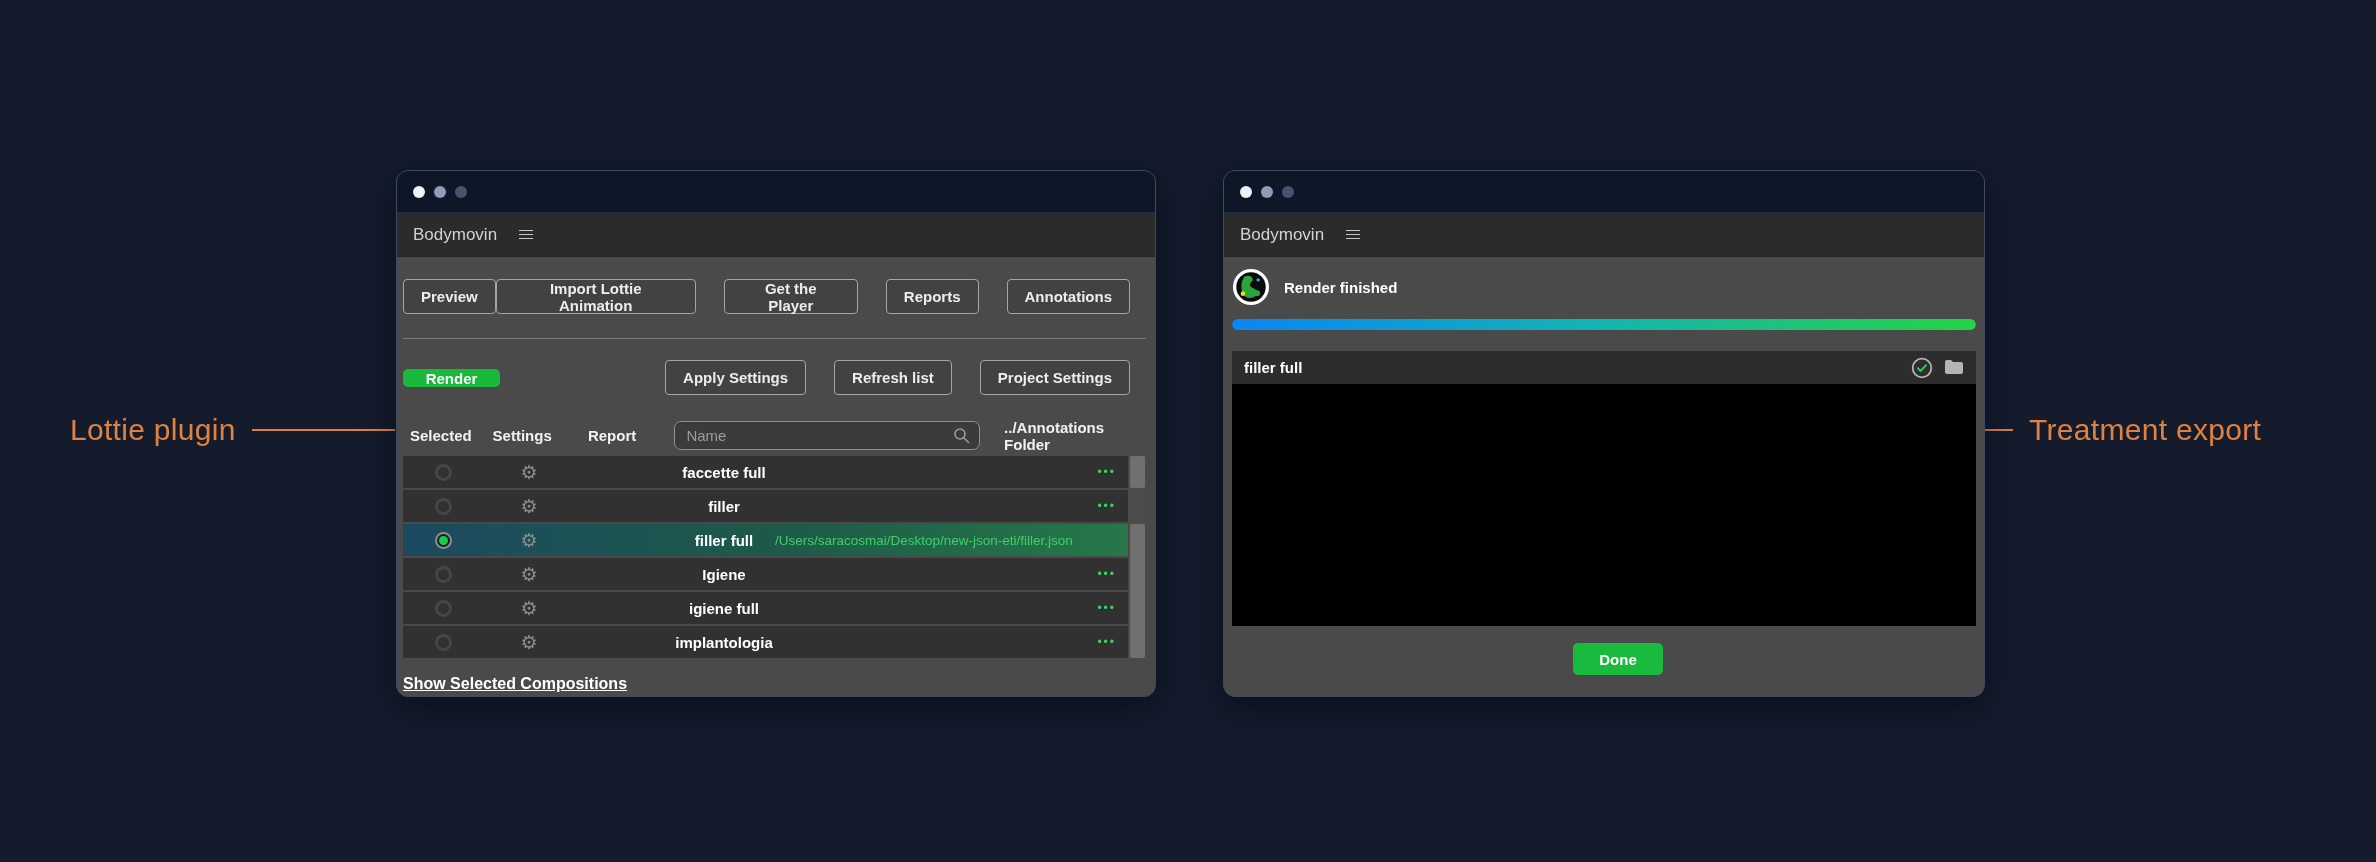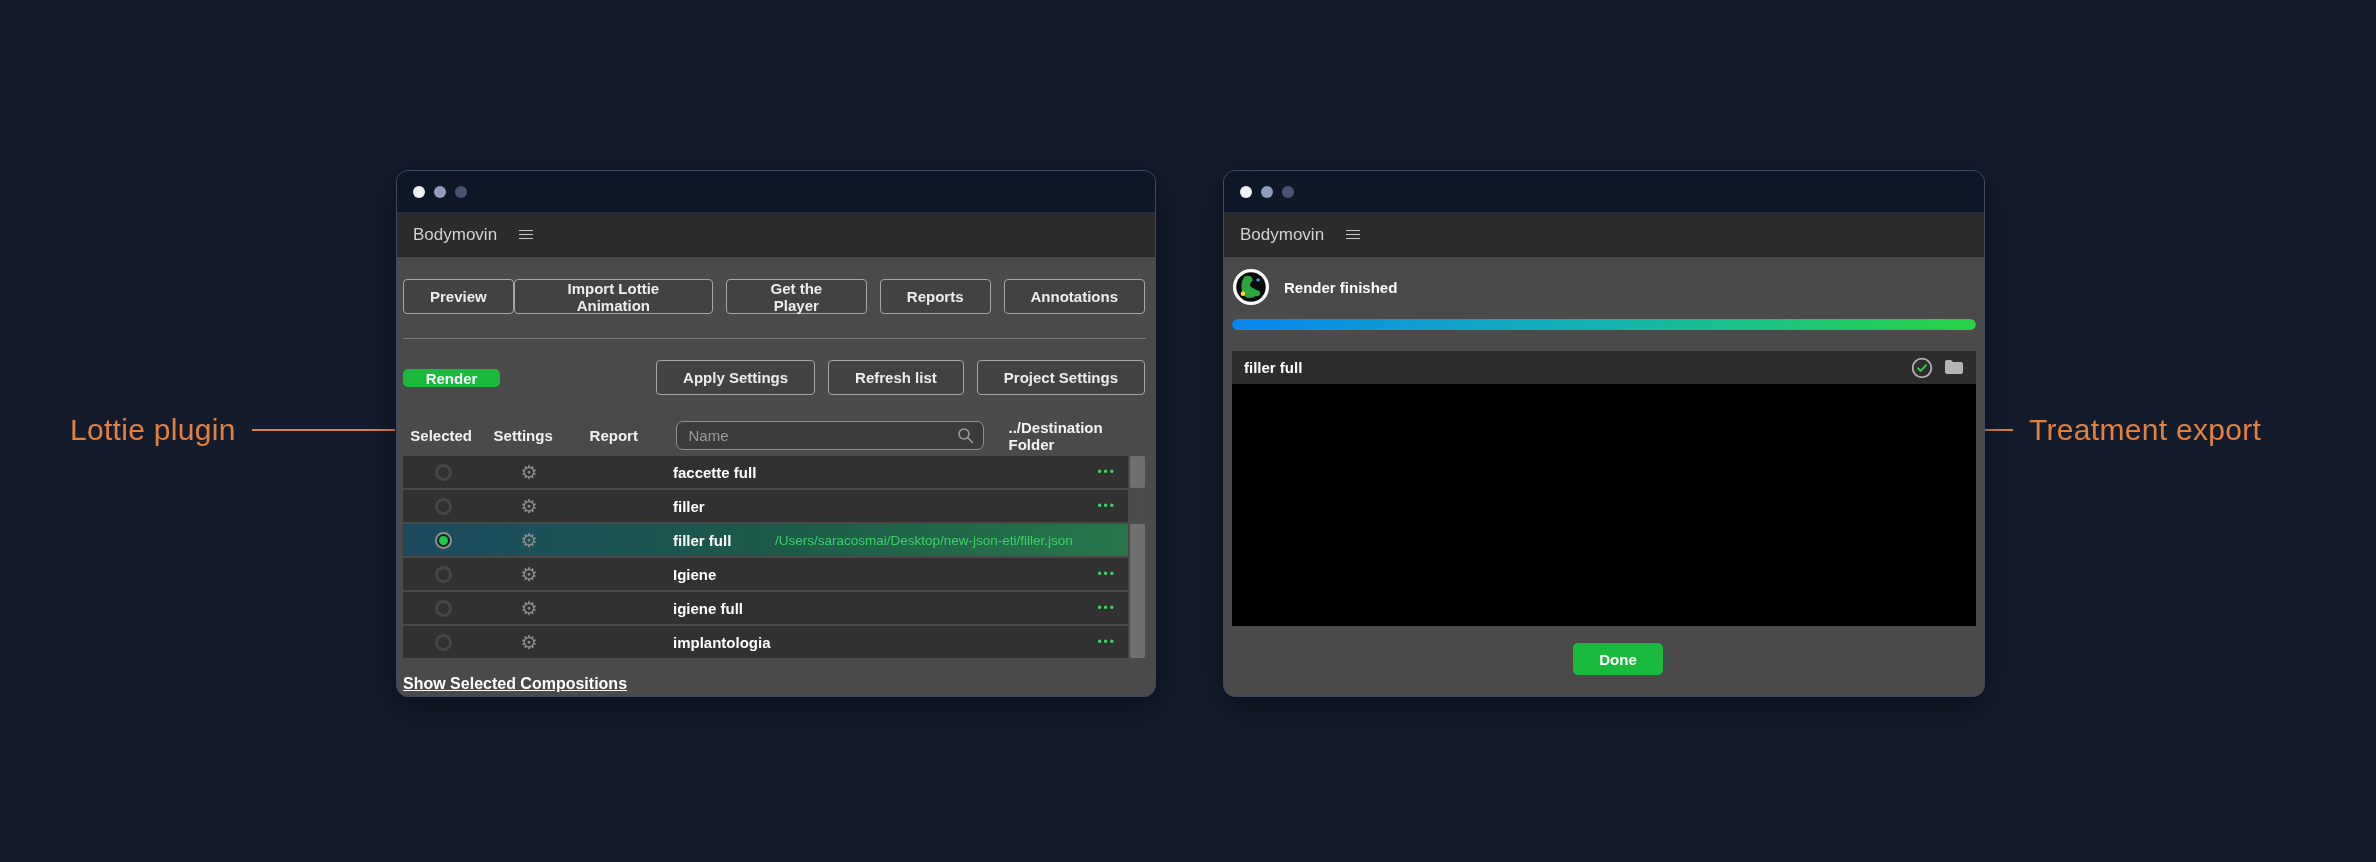--- a/index.html
+++ b/index.html
@@ -28,28 +28,28 @@
   .appbar{height:44px;background:#2b2b2b;border-bottom:1px solid #242424;display:flex;
           align-items:center;gap:22px;padding:0 16px;color:#d2d2d2;font-size:17px;}
   .hamburger{display:flex;flex-direction:column;gap:2.5px;cursor:pointer;}
   .hamburger i{display:block;width:14px;height:1.6px;background:#c7c7c7;}
 
   .win-body{padding:0 9px 0 6px;}
   .win-body-r{padding:0 8px;}
 
   
   .btn{background:#424242;border:1px solid #a5a5a5;border-radius:4px;color:#ededed;
-       font-weight:bold;font-size:15px;height:35px;padding:0 26px;cursor:pointer;
+       font-weight:bold;font-size:15px;height:35px;padding:0 17px;cursor:pointer;
        font-family:"Liberation Sans",sans-serif;}
   .btn-green{background:var(--render-green,#19b93c);border:none;border-radius:5px;color:#fff;
        font-weight:bold;font-size:15px;height:18px;cursor:pointer;
        font-family:"Liberation Sans",sans-serif;}
   .toolbar{display:flex;align-items:center;}
   .toolbar-top{margin-top:22px;}
-  .tb-group{margin-left:auto;margin-right:1px;display:flex;gap:13px;}
+  .tb-group{margin-left:auto;margin-right:16px;display:flex;gap:28px;}
   .divider{margin-top:24px;border-top:1px solid rgba(170,170,170,.5);}
   .toolbar-render{margin-top:21px;}
   .render-btn{width:97px;}
 
   
   .table-header{margin-top:26px;display:flex;align-items:center;color:#f2f2f2;
                 font-size:15px;font-weight:bold;height:29px;}
   .hc{text-align:center;}
   .c-radio-w{width:80px;} .c-gear-w{width:92px;} .c-report-w{width:98px;}
   .search-box{margin-left:16px;width:322px;height:29px;background:#3b3b3b;
@@ -67,21 +67,21 @@
   .row.selected{background:linear-gradient(90deg,var(--sel-row-start,#1c4a61) 0%,
                 var(--sel-row-mid,#1d5a49) 52%,var(--sel-row-end,#27774a) 100%);}
   .cell{display:flex;justify-content:center;align-items:center;}
   .c-radio{width:80px;} .c-gear{width:92px;} .c-report{width:98px;}
   .radio{position:relative;width:17px;height:17px;border-radius:50%;
          border:3px solid #464646;}
   .radio.on{border:2px solid #8f8f8f;background:#0d1f2c;}
   .radio.on::after{content:'';position:absolute;inset:2px;border-radius:50%;
          background:#1ecb44;}
   .gear{font-family:"DejaVu Sans",sans-serif;font-size:19px;color:#8d8d8d;line-height:1;cursor:pointer;}
-  .c-name{width:102px;color:#fff;font-size:15px;font-weight:bold;}
+  .c-name{width:102px;color:#fff;font-size:15px;font-weight:bold;text-align:center;}
   .c-path{flex:1;color:var(--path-green,#3dd166);font-size:13.5px;}
   .dots{margin-right:12px;color:var(--path-green,#3dd166);font-size:12px;
         letter-spacing:2px;cursor:pointer;}
   .scrollbar{width:17px;margin-left:1px;background:#4c4c4c;position:relative;}
   .sb-thumb{position:absolute;left:1px;right:1px;background:#707070;border-radius:2px;}
   .sb-t1{top:0;height:32px;} .sb-t2{top:68px;height:134px;}
   .footer-link{display:inline-block;margin-top:17px;color:#fff;font-size:16px;
         font-weight:bold;text-decoration:underline;cursor:pointer;}
 
   
@@ -156,21 +156,21 @@
         <span class="hc c-radio-w">Selected</span>
         <span class="hc c-gear-w">Settings</span>
         <span class="hc c-report-w">Report</span>
         <div class="search-box">
           <input type="text" placeholder="Name" style="">
           <svg width="17" height="17" viewBox="0 0 17 17">
             <circle cx="7" cy="7" r="5" fill="none" stroke="#9b9b9b" stroke-width="1.6"></circle>
             <line x1="11" y1="11" x2="15.5" y2="15.5" stroke="#9b9b9b" stroke-width="1.6" stroke-linecap="round"></line>
           </svg>
         </div>
-        <span class="dest">../Destination Folder</span>
+        <span class="dest">../Annotations Folder</span>
       </div>
 
       <div class="table-wrap">
         <div class="rows">
             <div class="row">
               <div class="cell c-radio">
                 <span class="radio"></span>
               </div>
               <div class="cell c-gear">
                 <span class="gear">⚙</span>

